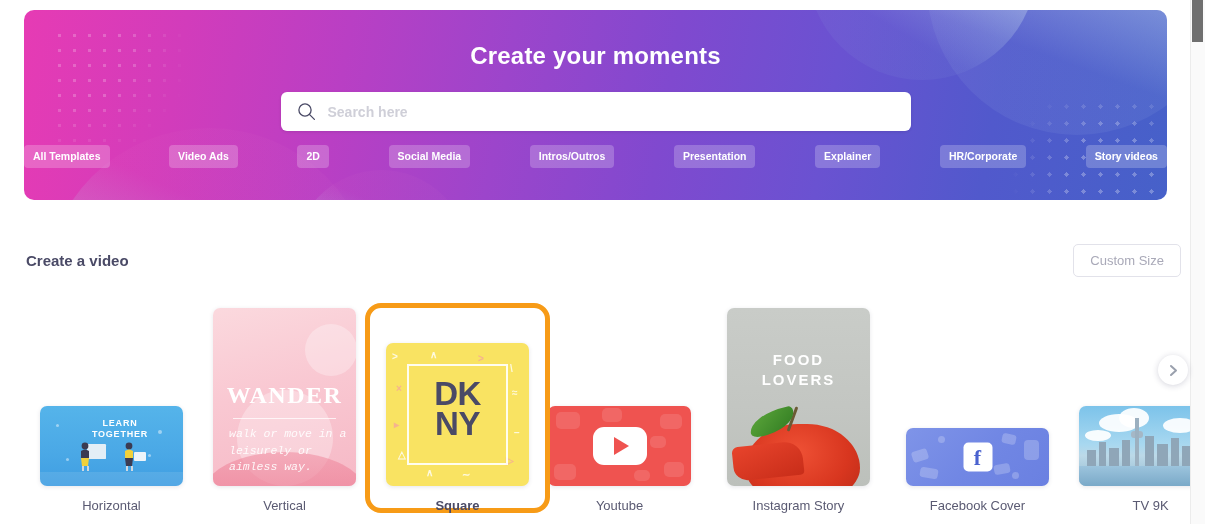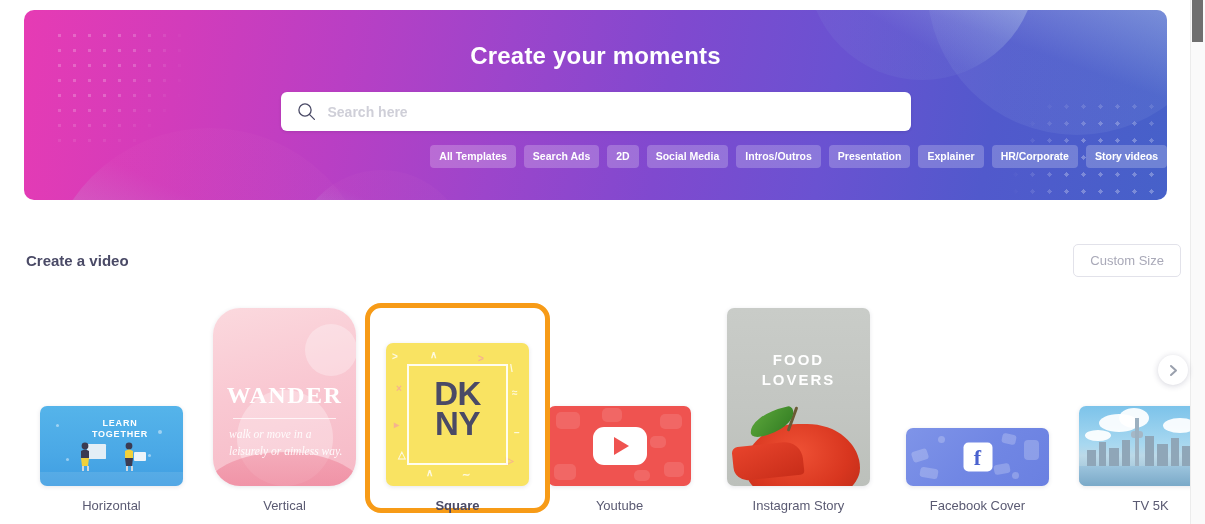--- a/index.html
+++ b/index.html
@@ -97,21 +97,21 @@
     border: 0; outline: 0;
     font-family: "Liberation Sans", sans-serif;
     font-size: 14px;
     color: #3c3c50;
     background: transparent;
   }
   .search-input::placeholder { color: #cfcfd8; font-weight: bold; }
 
   .tagrow {
     margin: 14px auto 0;
-    display: flex; justify-content: flex-end;
+    display: flex; justify-content: space-between;
     gap: 8px;
   }
   .tag {
     background: rgba(255,255,255,.22);
     color: #ffffff;
     font-size: 10.5px;
     font-weight: bold;
     border-radius: 4px;
     padding: 5px 9px 6px;
     white-space: nowrap;
@@ -186,21 +186,20 @@
   }
   .lt-floor { position: absolute; left: 0; right: 0; bottom: 0; height: 14px; background: rgba(255,255,255,.10); }
   .lt-p1, .lt-p2 { position: absolute; bottom: 14px; }
   .lt-p1 { left: 38px; } .lt-p2 { left: 78px; }
   .lt-dot { position: absolute; background: rgba(255,255,255,.45); border-radius: 50%; }
 
   
   .t-vertical {
     width: 143px; height: 178px;
     background: linear-gradient(165deg, #fbd9de 0%, #f9c8d2 45%, #f6b9c6 100%);
-    border-radius: 27px;
   }
   .wd-blob {
     position: absolute; border-radius: 50%;
     background: rgba(255,255,255,.30);
   }
   .wd-wave {
     position: absolute; left: -10px; right: -10px; bottom: -26px; height: 60px;
     background: linear-gradient(180deg, rgba(240,140,160,.55), rgba(235,120,145,.75));
     border-radius: 50% 50% 0 0 / 70% 70% 0 0;
   }
@@ -210,21 +209,21 @@
     font-family: "Liberation Serif", serif;
     font-size: 24px; font-weight: bold; letter-spacing: 1.5px;
   }
   .wd-rule {
     position: absolute; left: 20px; right: 20px; top: 110px;
     height: 1px; background: rgba(255,255,255,.75);
   }
   .wd-sub {
     position: absolute; left: 16px; right: 8px; top: 118px;
     color: rgba(255,255,255,.9);
-    font-family: Liberation Serif, serif;
+    font-family: Liberation Mono, monospace;
     font-style: italic; font-size: 11.5px; line-height: 1.45;
   }
 
   
   .t-square {
     width: 143px; height: 143px;
     background: #f9e362;
   }
   .sq-inner {
     position: absolute; left: 21px; top: 21px; right: 21px; bottom: 21px;
@@ -366,21 +365,21 @@
           <svg width="19" height="19" viewBox="0 0 19 19">
             <circle cx="8" cy="8" r="6.1" fill="none" stroke="#4a4a66" stroke-width="1.3"></circle>
             <line x1="12.4" y1="12.4" x2="17.4" y2="17.4" stroke="#4a4a66" stroke-width="1.3" stroke-linecap="round"></line>
           </svg>
         </span>
         <input class="search-input" type="text" placeholder="Search here" style="">
       </div>
 
       <div class="tagrow">
         <div class="tag">All Templates</div>
-        <div class="tag">Search Ads</div>
+        <div class="tag">Video Ads</div>
         <div class="tag">2D</div>
         <div class="tag">Social Media</div>
         <div class="tag">Intros/Outros</div>
         <div class="tag">Presentation</div>
         <div class="tag">Explainer</div>
         <div class="tag">HR/Corporate</div>
         <div class="tag">Story videos</div>
       </div>
     </div>
   </div>
@@ -518,21 +517,21 @@
         <div class="tv-b" style="left:30px; width:10px; height:18px;"></div>
         <div class="tv-b" style="left:43px; width:8px;  height:26px;"></div>
         <div class="tv-b" style="left:66px; width:9px;  height:30px;"></div>
         <div class="tv-b" style="left:78px; width:11px; height:22px;"></div>
         <div class="tv-b" style="left:92px; width:8px;  height:28px;"></div>
         <div class="tv-b" style="left:103px;width:12px; height:20px;"></div>
         <div class="tv-b" style="left:118px;width:9px;  height:25px;"></div>
 
         <div class="tv-water"></div>
       </div>
-      <div class="card-label">TV 5K</div>
+      <div class="card-label">TV 9K</div>
     </div>
   </div>
 
   <div class="next-btn">
     <svg width="11" height="13" viewBox="0 0 11 13">
       <polyline points="3,2 8,6.5 3,11" fill="none" stroke="#9aa0ad" stroke-width="2" stroke-linecap="round" stroke-linejoin="round"></polyline>
     </svg>
   </div>
 
   <div class="sbar-track">

